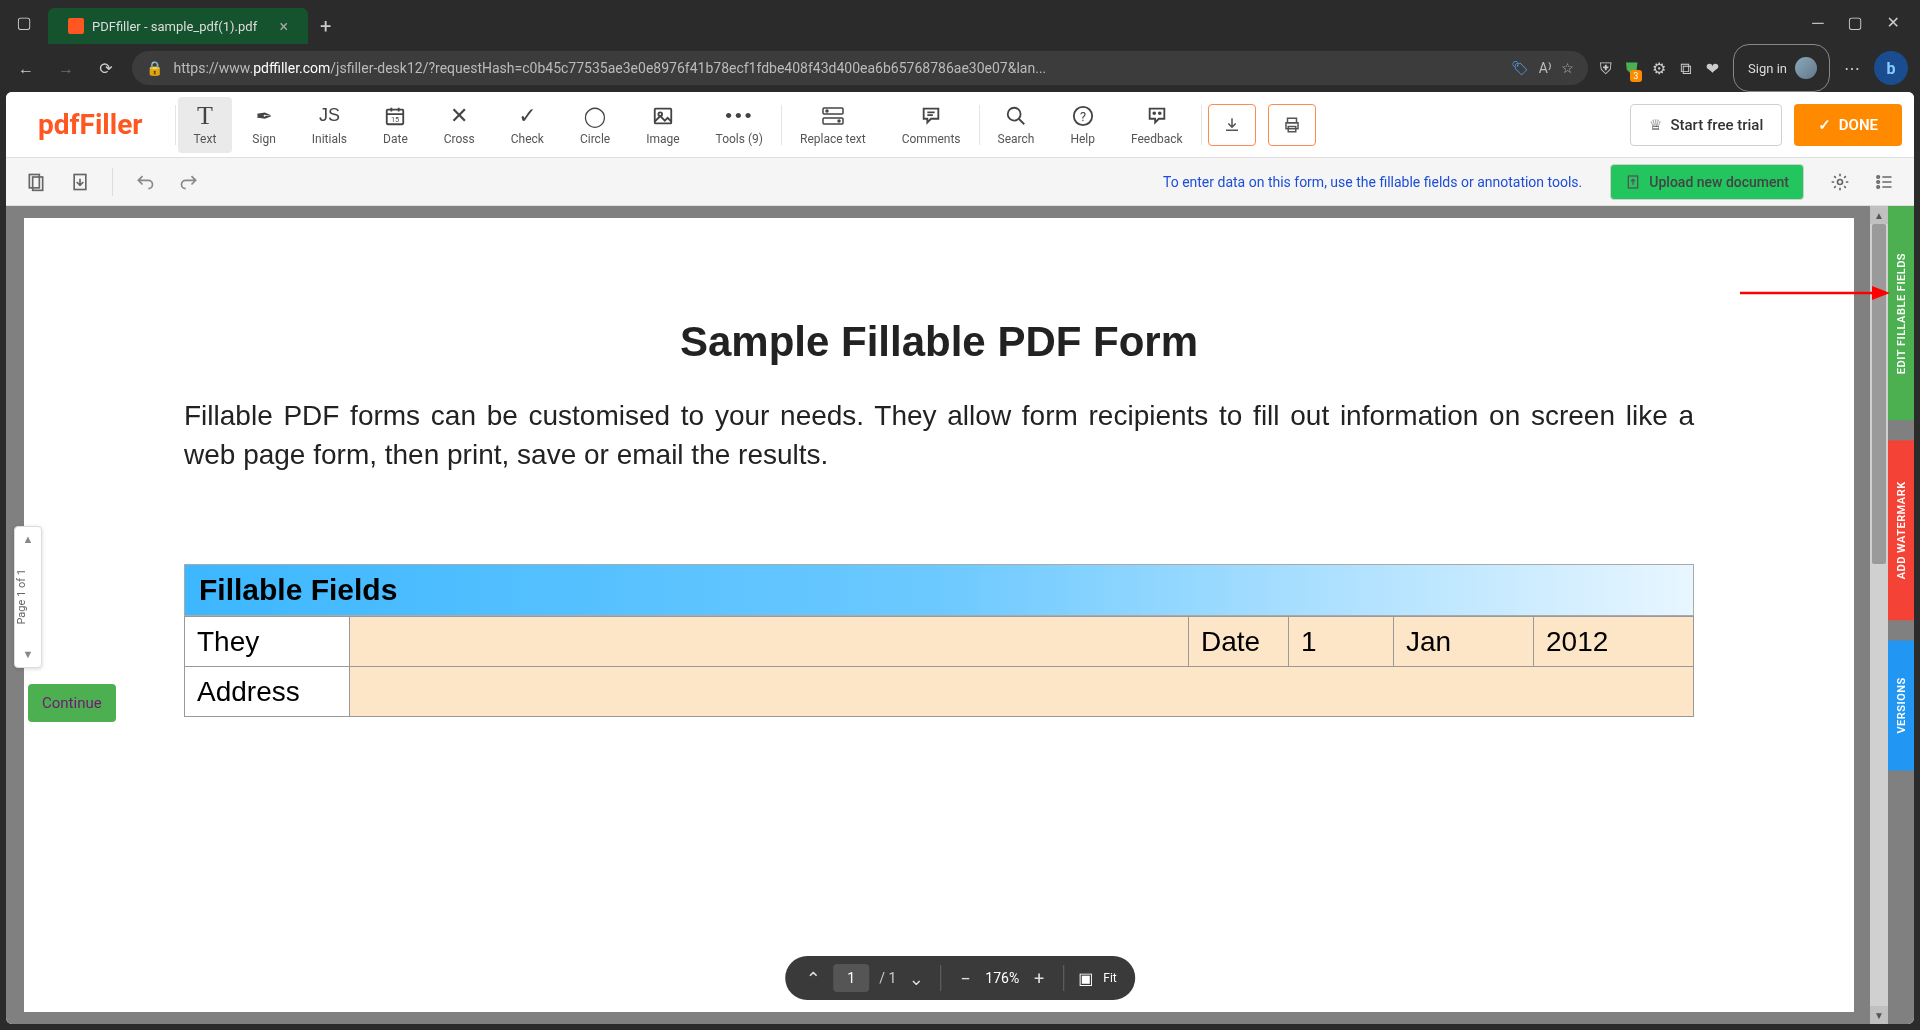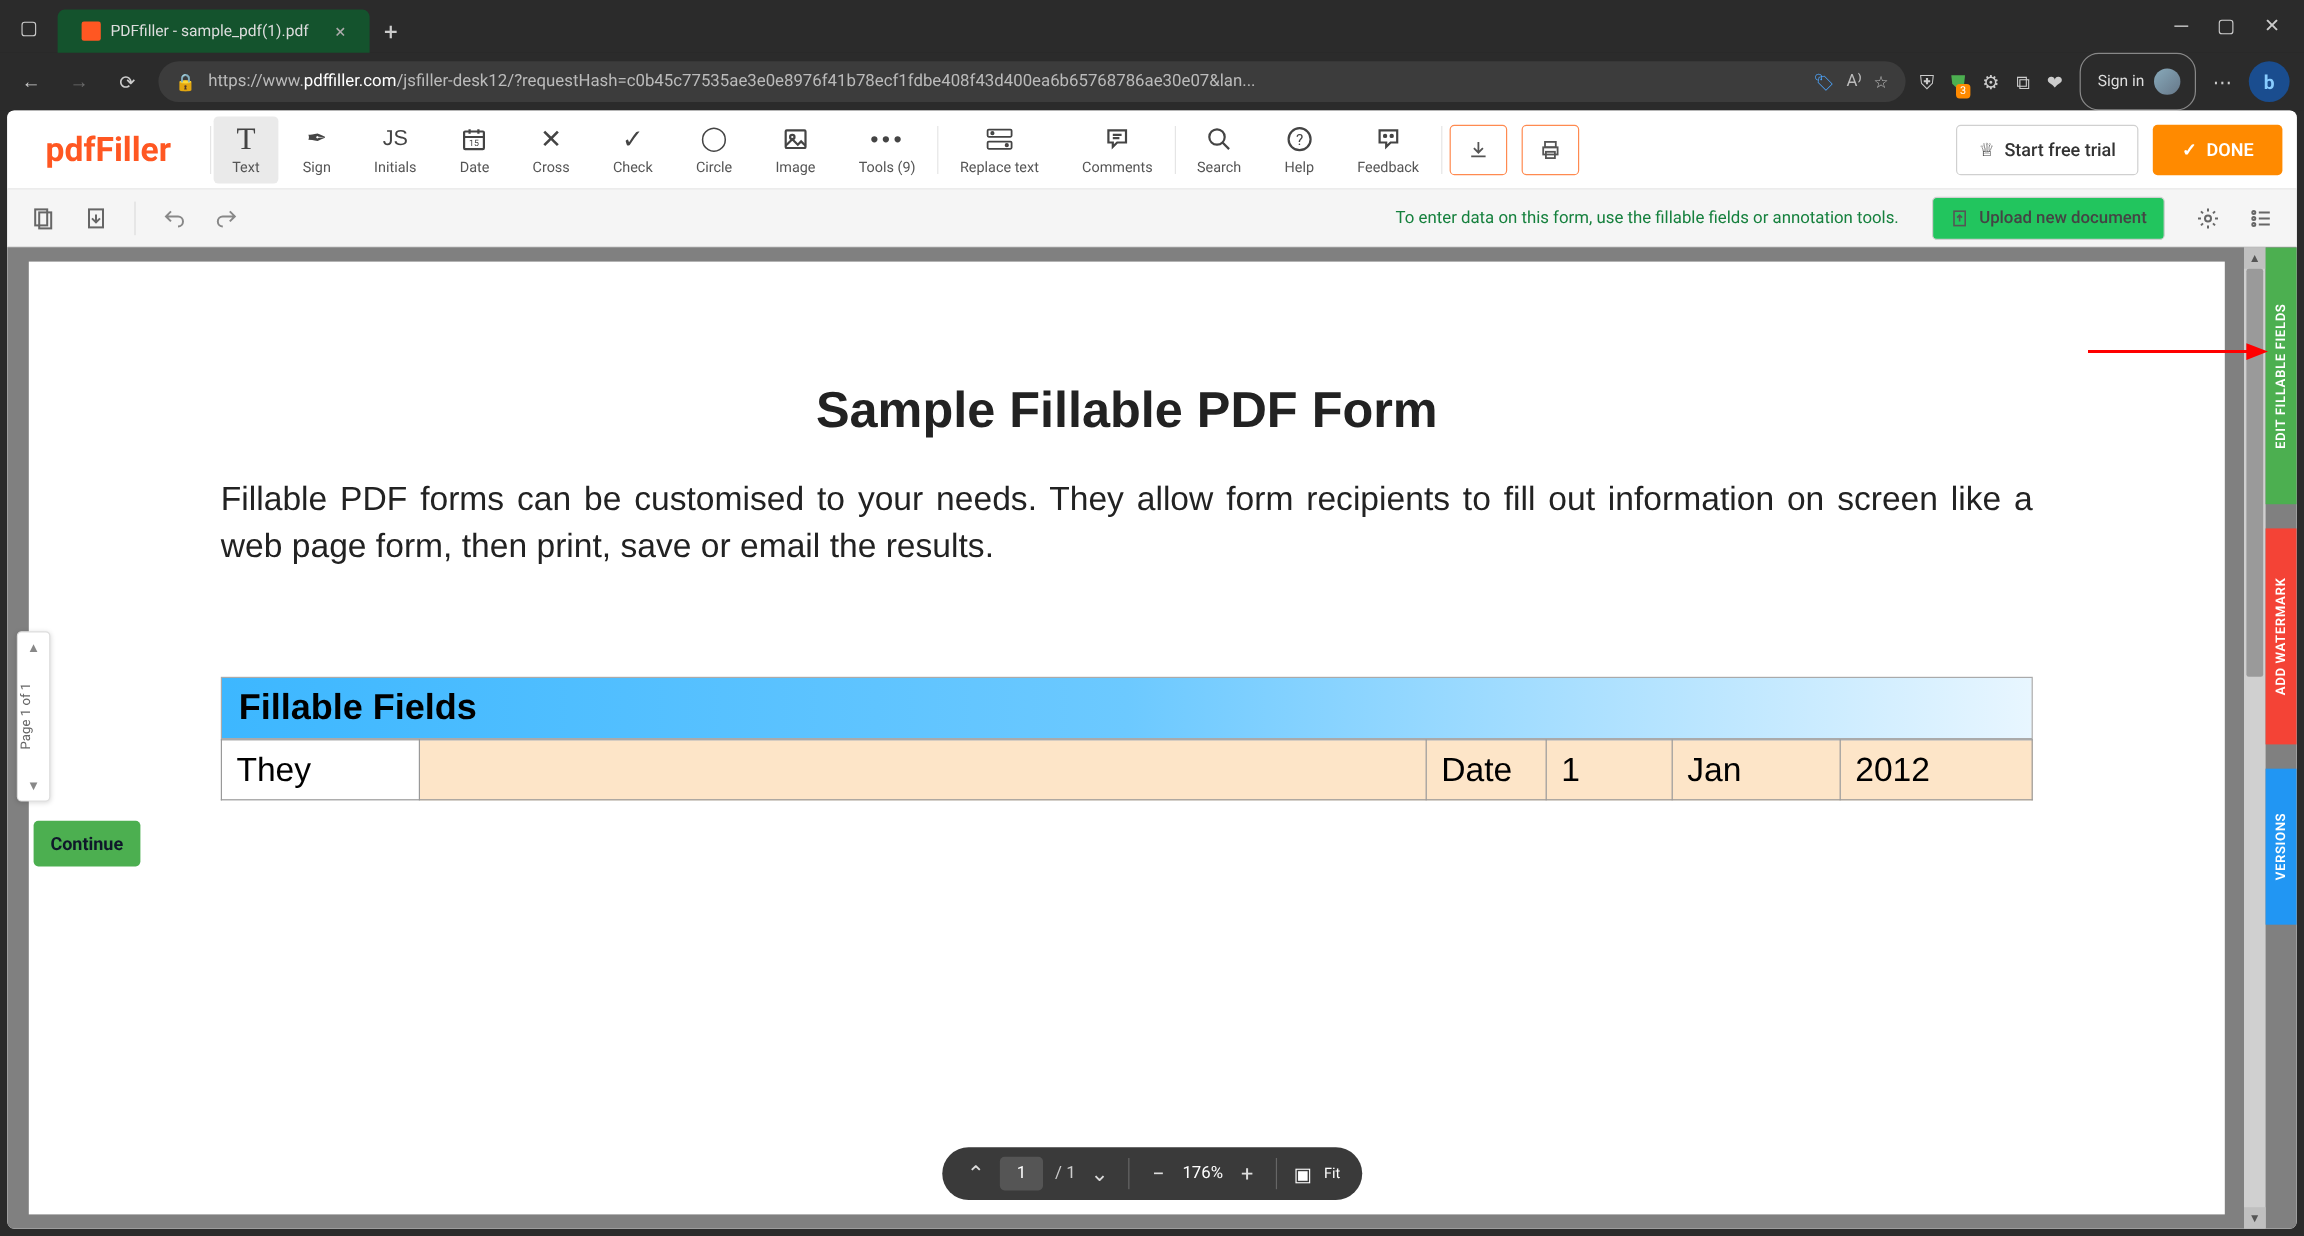--- a/index.html
+++ b/index.html
@@ -31,21 +31,21 @@
 .tool-btn{display:flex;flex-direction:column;align-items:center;justify-content:center;gap:4px;padding:0 16px;height:56px;cursor:pointer;color:#444;border-radius:4px;margin:0 2px}
 .tool-btn.active{background:#eaeaea}
 .tool-icon{font-size:20px;height:24px;display:flex;align-items:center;font-family:Georgia,serif}
 .tool-label{font-size:12px;color:#555}
 .toolbar-spacer{flex:1}
 .outline-btn{border:1px solid #ff8a50;color:#555;border-radius:4px;height:42px;padding:0 14px;display:flex;align-items:center;gap:8px;cursor:pointer;font-size:14px;margin:0 6px}
 .trial-btn{border:1px solid #d0d0d0;color:#333;border-radius:4px;height:42px;padding:0 18px;display:flex;align-items:center;gap:8px;cursor:pointer;font-size:15px;font-weight:500;margin:0 6px}
 .done-btn{background:#ff8a00;color:#fff;border-radius:4px;height:42px;padding:0 24px;display:flex;align-items:center;gap:8px;cursor:pointer;font-size:15px;font-weight:600;margin:0 12px 0 6px}
 .subbar{height:48px;background:#f5f5f5;border-bottom:1px solid #e0e0e0;display:flex;align-items:center;padding:0 12px;gap:8px}
 .sub-icon-btn{width:36px;height:36px;display:flex;align-items:center;justify-content:center;cursor:pointer;color:#666;border-radius:4px}
-.hint-text{margin-left:auto;color:#15803d;font-size:14px}
+.hint-text{margin-left:auto;color:#1d4ed8;font-size:14px}
 .upload-btn{border:1px solid #d0d0d0;background:#22c55e;border-radius:4px;height:36px;padding:0 14px;display:flex;align-items:center;gap:8px;cursor:pointer;font-size:14px;color:#444;margin:0 10px 0 20px;font-weight:500}
 
 .canvas-wrap{flex:1;background:#808080;position:relative;overflow:hidden}
 .page{position:absolute;top:12px;left:18px;right:60px;bottom:12px;background:#fff;padding:60px 160px}
 .doc-title{text-align:center;font-size:42px;font-weight:700;color:#222;margin:40px 0 30px;font-family:Arial}
 .doc-para{font-size:28px;color:#222;text-align:justify;line-height:1.4;font-family:Arial}
 .section-header{margin-top:90px;height:52px;background:linear-gradient(90deg,#3db7ff 0%,#6cc9ff 50%,#e8f6ff 100%);color:#000;font-size:30px;font-weight:700;display:flex;align-items:center;padding:0 14px;border:1px solid #aaa;font-family:Arial}
 .form-table{width:100%;border-collapse:collapse}
 .form-table td{border:1px solid #999;height:50px;font-size:28px;padding:0 12px;font-family:Arial}
 .label-cell{background:#fff;width:165px}
@@ -61,21 +61,21 @@
 .st-red{background:#f44336;flex:1.8}
 .st-blue{background:#2196f3;flex:1.2}
 .side-scrollbar{position:absolute;right:26px;top:0;bottom:0;width:18px;background:#d0d0d0}
 .scroll-thumb{position:absolute;top:18px;width:14px;left:2px;height:340px;background:#9a9a9a;border-radius:2px}
 .scroll-arrow{position:absolute;width:18px;height:18px;background:#c0c0c0;color:#555;font-size:10px;display:flex;align-items:center;justify-content:center}
 .scroll-arrow.up{top:0}.scroll-arrow.down{bottom:0}
 
 .page-nav{position:absolute;left:8px;top:320px;background:#fff;border:1px solid #ddd;border-radius:4px;width:28px;box-shadow:0 1px 4px rgba(0,0,0,.15)}
 .page-nav .arr{height:24px;display:flex;align-items:center;justify-content:center;color:#888;cursor:pointer;font-size:11px}
 .page-nav .lbl{writing-mode:vertical-rl;transform:rotate(180deg);font-size:11px;color:#666;padding:18px 0;text-align:center}
-.continue-btn{position:absolute;left:22px;top:478px;background:#4caf50;color:#0f172a;font-size:15px;font-weight:700;padding:10px 14px;border-radius:4px;cursor:pointer}
+.continue-btn{position:absolute;left:22px;top:478px;background:#4caf50;color:#701a75;font-size:15px;font-weight:400;padding:10px 14px;border-radius:4px;cursor:pointer}
 
 .zoombar{position:absolute;bottom:24px;left:50%;transform:translateX(-50%);background:#3a3a3a;color:#fff;border-radius:24px;height:44px;display:flex;align-items:center;padding:0 8px;gap:4px}
 .zoom-seg{display:flex;align-items:center;gap:10px;padding:0 10px}
 .zoom-divider{width:1px;height:26px;background:#666}
 .zb-input{background:#555;color:#fff;width:36px;height:28px;border-radius:4px;text-align:center;font-size:14px;display:flex;align-items:center;justify-content:center}
 .zb-btn{cursor:pointer;font-size:18px;color:#ddd;width:20px;text-align:center}
 
 .red-arrow{position:absolute;right:30px;top:283px;width:150px;height:20px;pointer-events:none}
 svg{display:block}
 .shield-badge{position:relative}
@@ -321,20 +321,24 @@
       <table class="form-table">
         <tbody>
             <tr>
           <td class="label-cell">They</td>
           <td class="fill-cell"></td>
           <td class="fill-cell date-label">Date</td>
           <td class="fill-cell date-v">1</td>
           <td class="fill-cell month-v">Jan</td>
           <td class="fill-cell year-v">2012</td>
         </tr>
+        <tr>
+          <td class="label-cell">Address</td>
+          <td class="fill-cell" colspan="5"></td>
+        </tr>
       </tbody>
         </table>
     </div>
 
     <div class="side-scrollbar">
       <div class="scroll-arrow up">▲</div>
       <div class="scroll-thumb"></div>
       <div class="scroll-arrow down">▼</div>
     </div>
 

